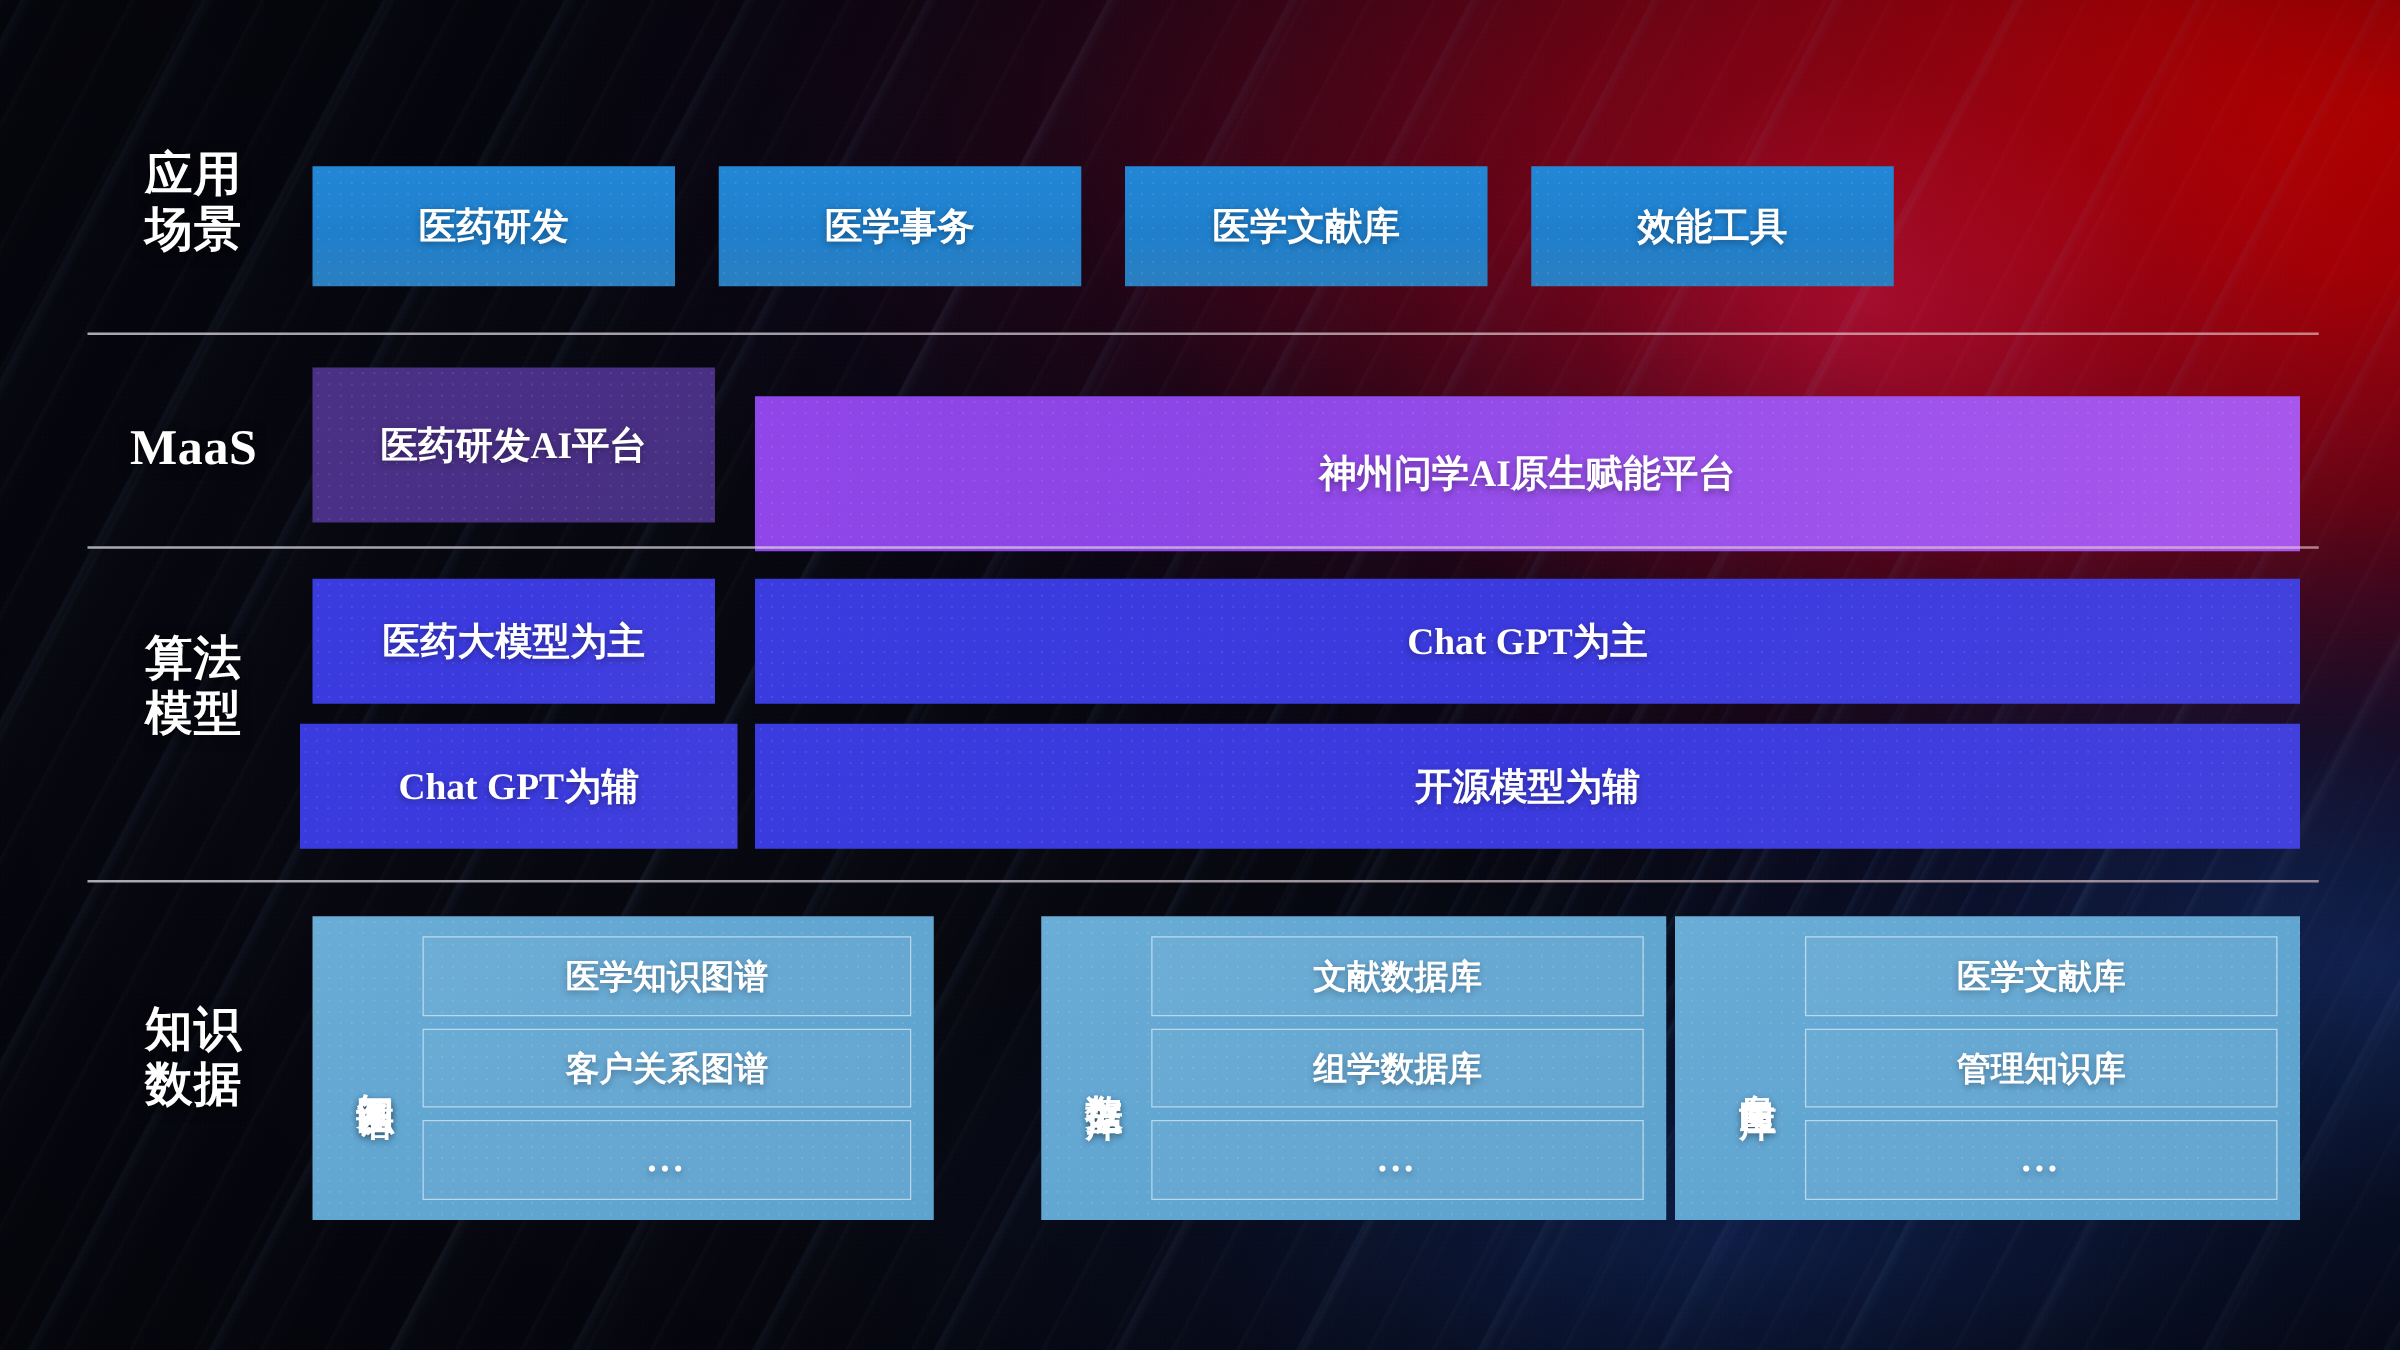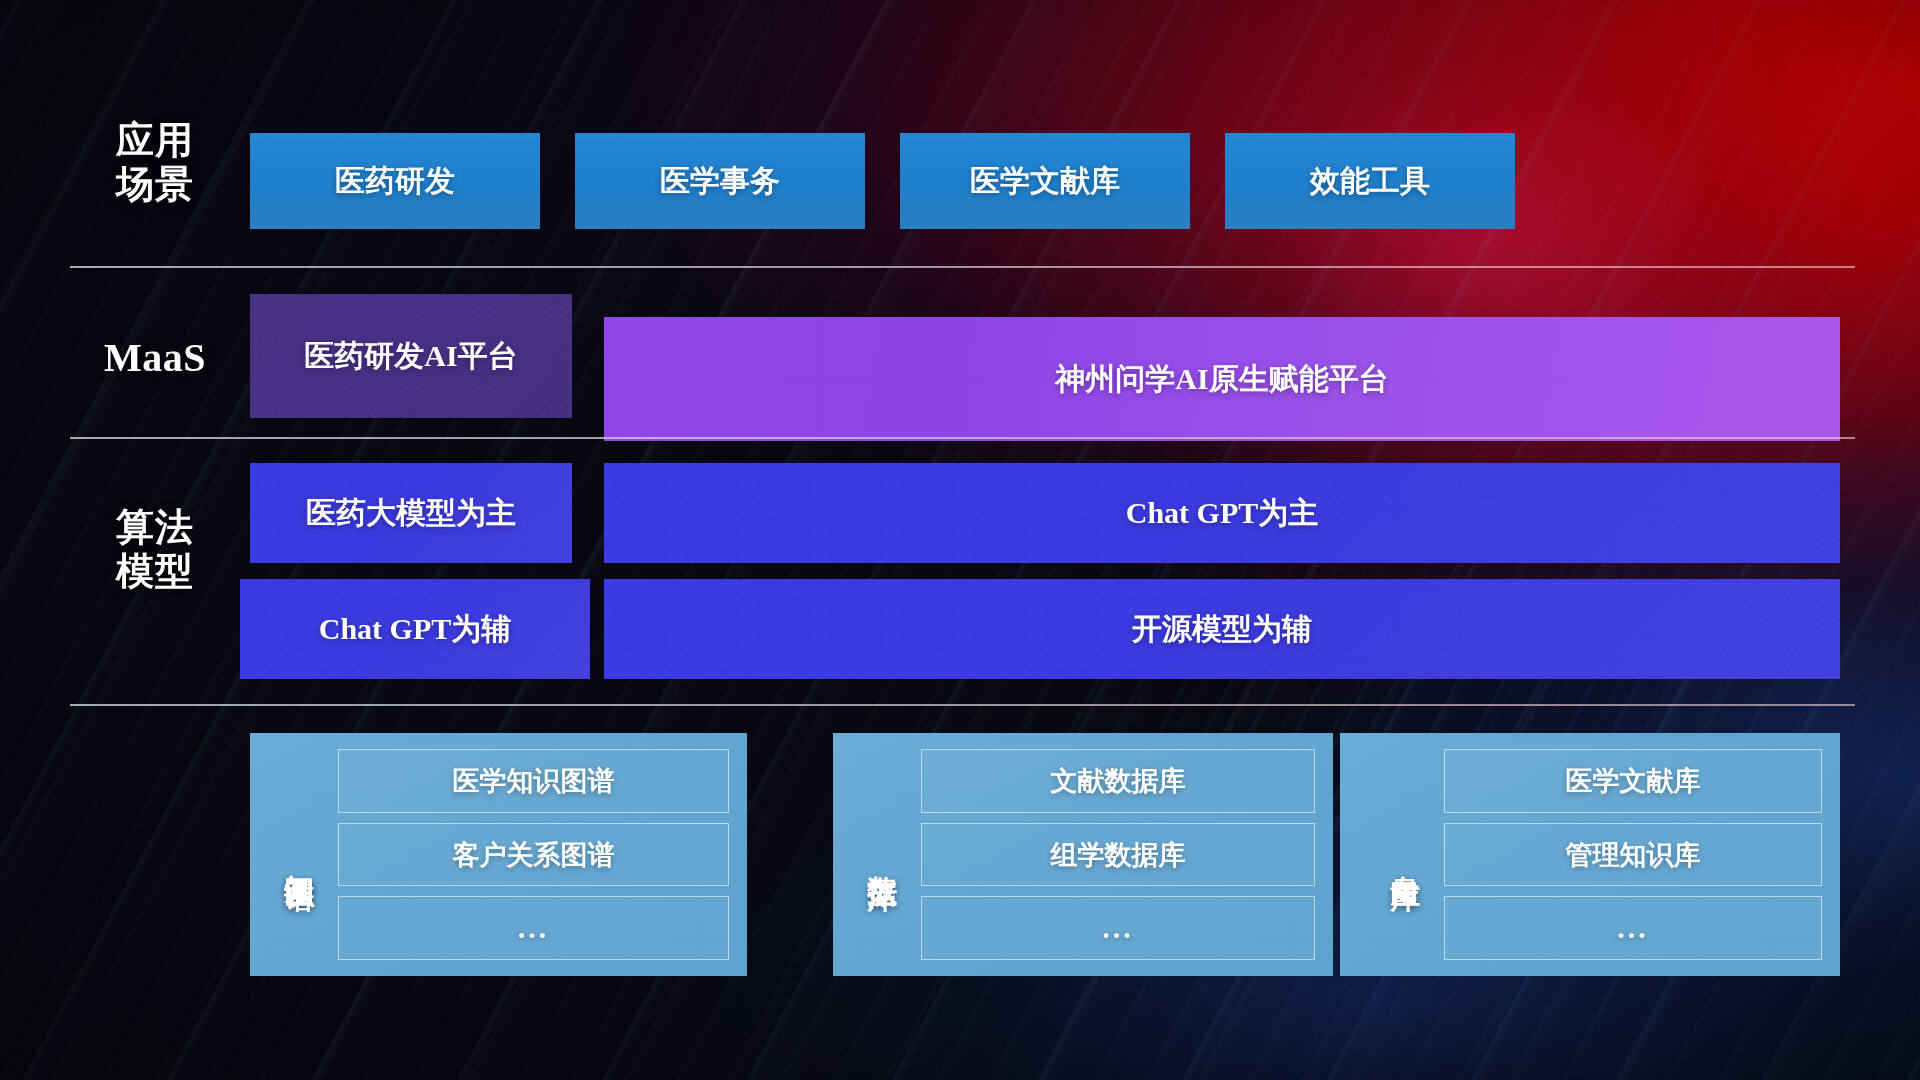--- a/index.html
+++ b/index.html
@@ -299,20 +299,22 @@
       <span class="dots-ovl"></span>
       <span class="lbl">Chat GPT为辅</span>
     </div>
     <div class="box algo r2" style="left:604px;width:1236px;">
       <span class="dots-ovl"></span>
       <span class="lbl">开源模型为辅</span>
     </div>
 
     <div class="divider" style="top:704px;"></div>
 
+    <div class="row-label" style="top:802px;">知识
+数据</div>
 
     <div class="kgroup" style="left:250px;width:497px;">
       <span class="dots-ovl"></span>
       <div class="kgroup-title">知识图谱</div>
       <div class="kgroup-items">
         <div class="kitem">医学知识图谱</div>
         <div class="kitem">客户关系图谱</div>
         <div class="kitem ellipsis">...</div>
       </div>
     </div>

